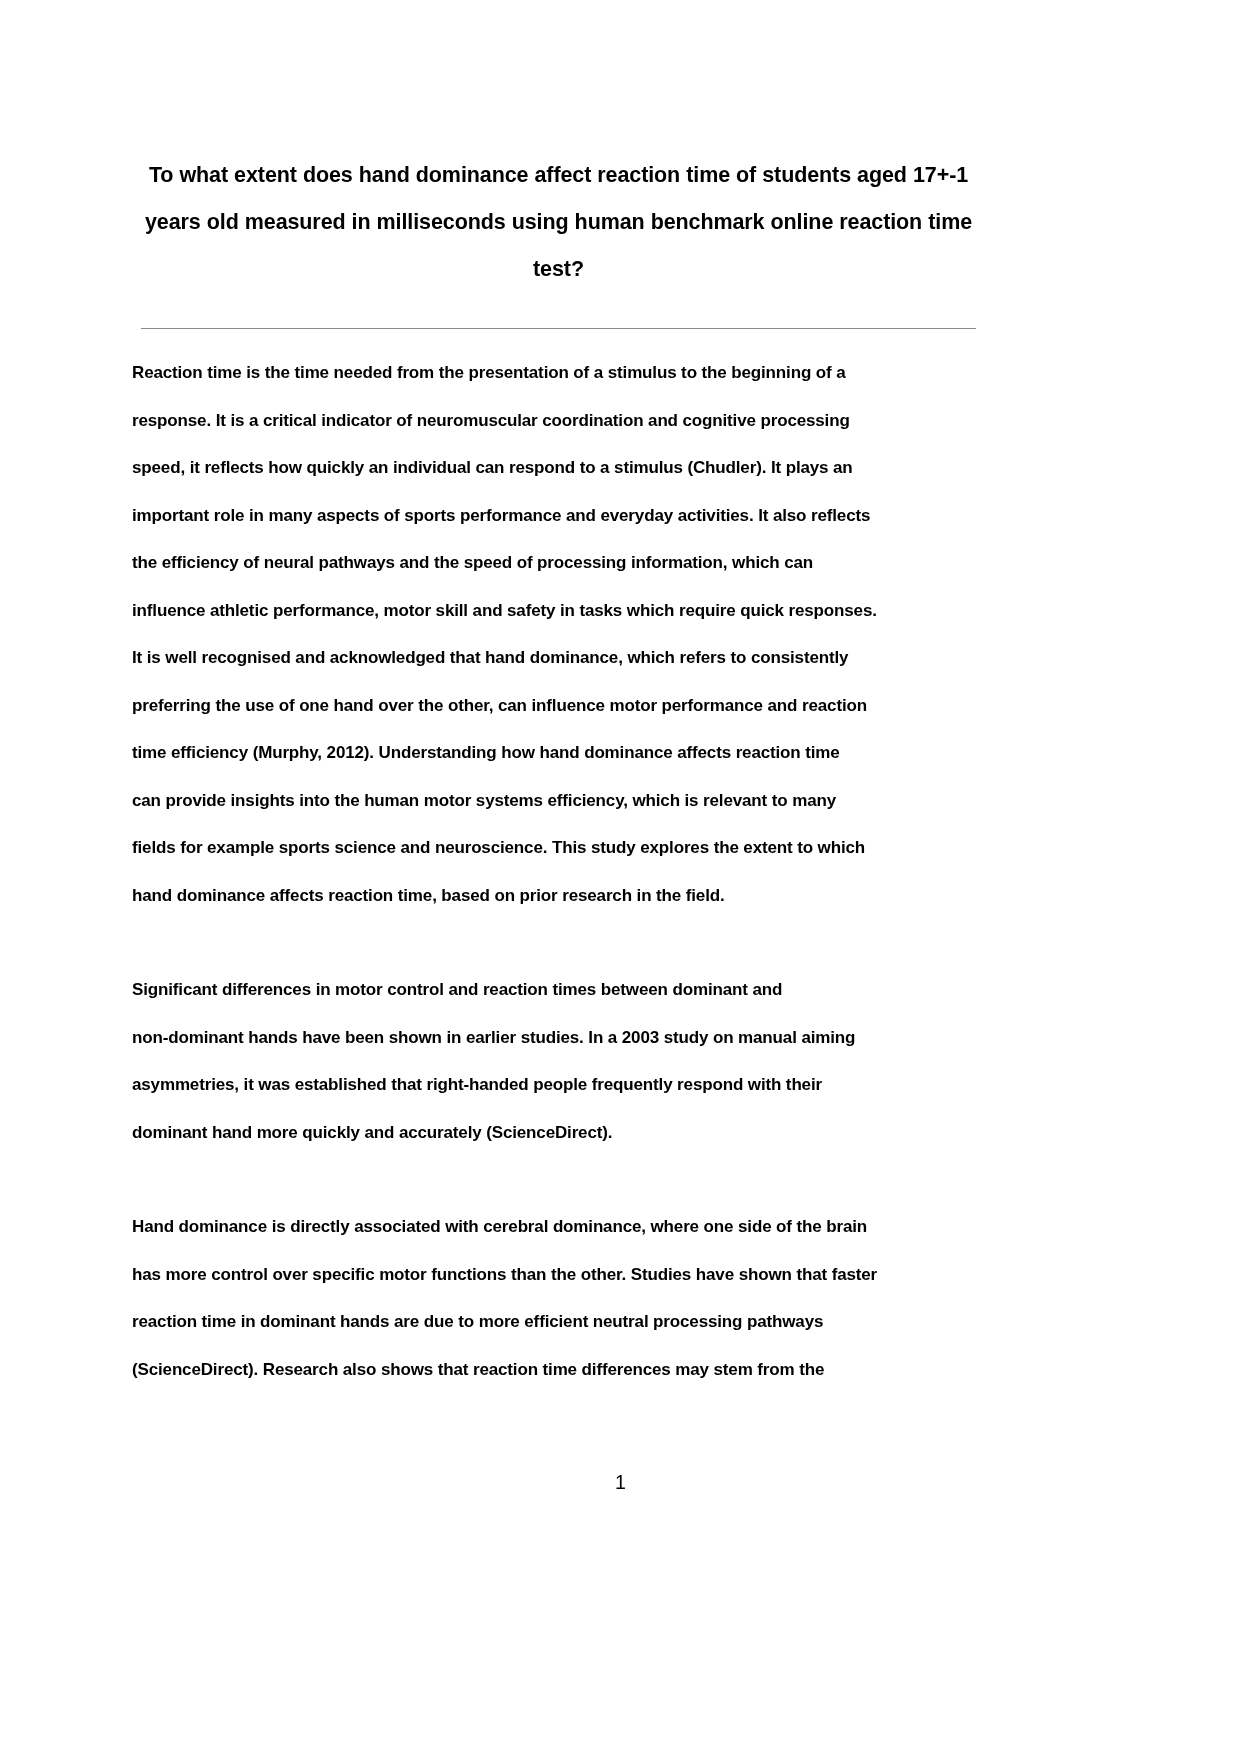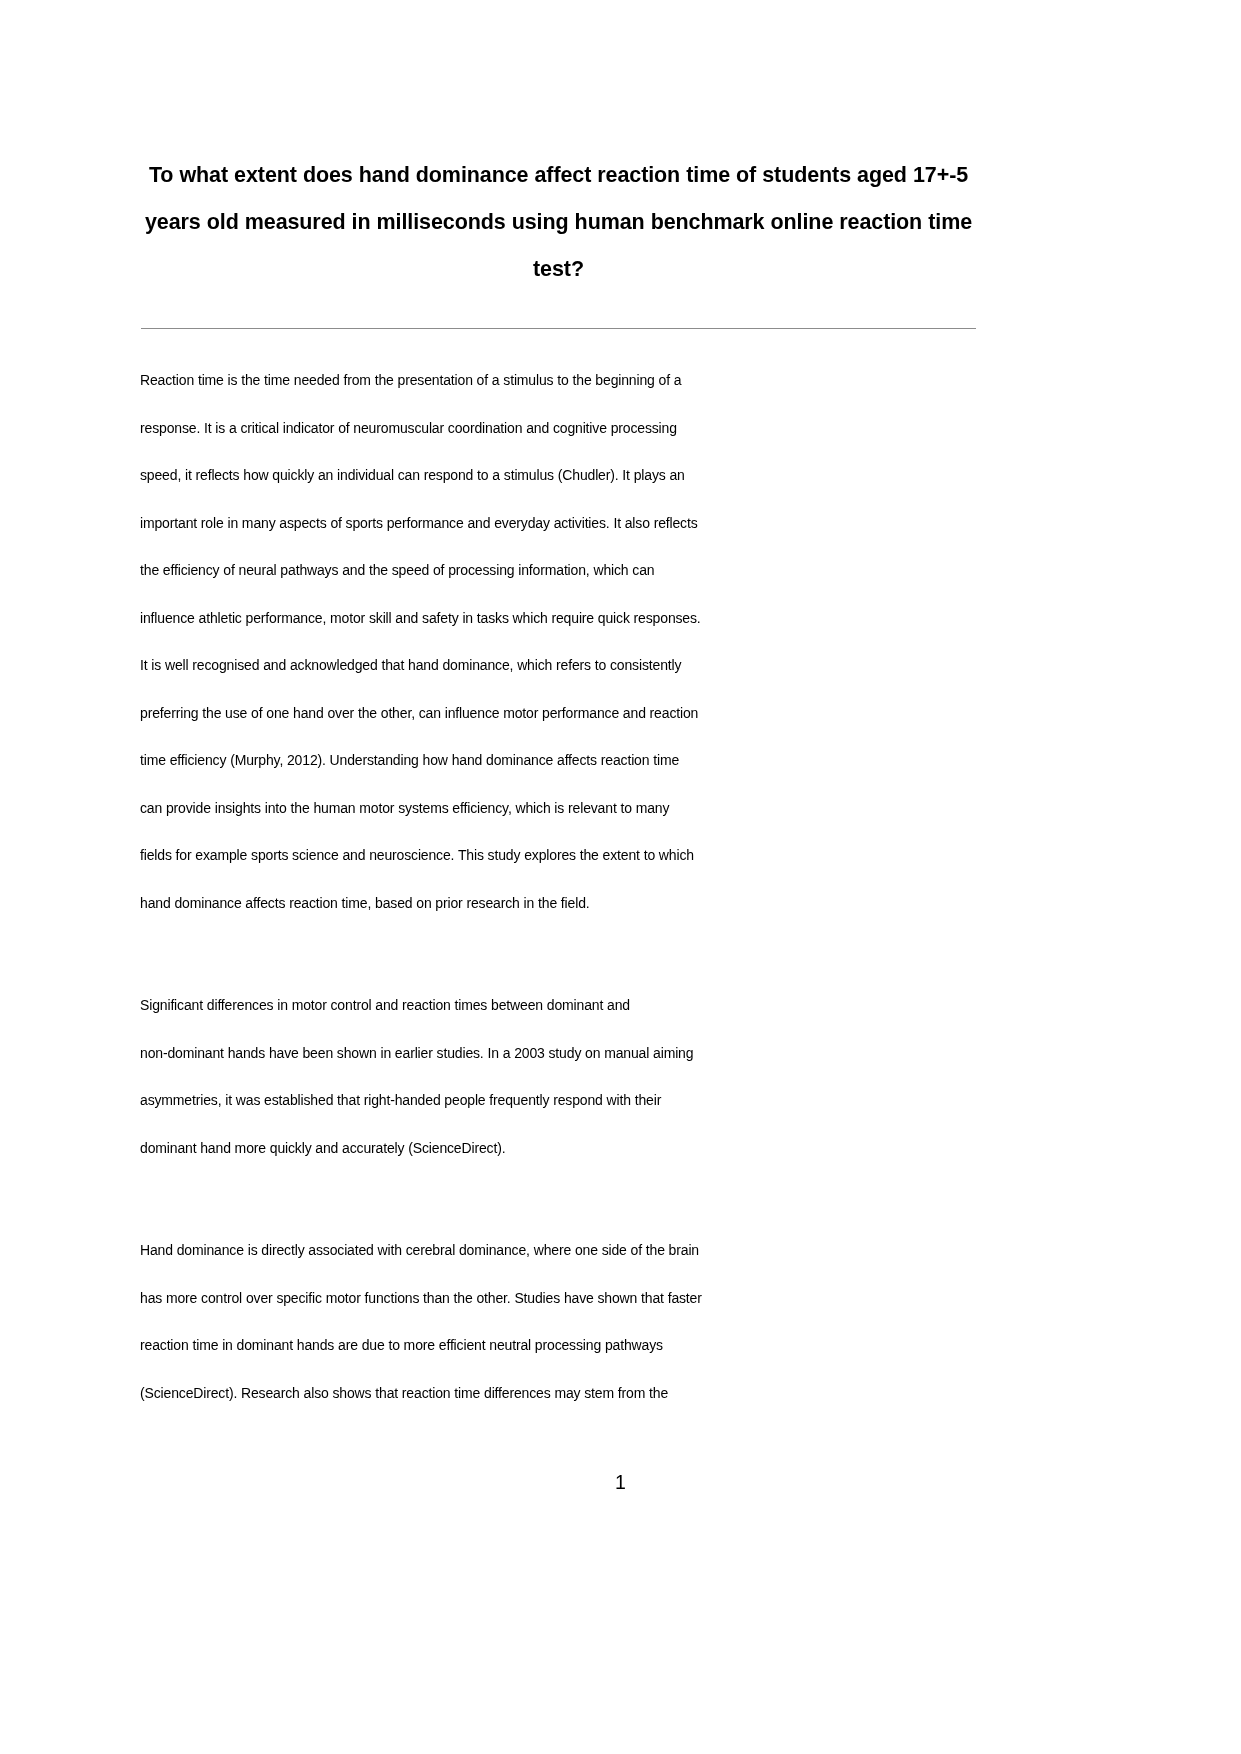--- a/index.html
+++ b/index.html
@@ -59,23 +59,23 @@
     padding-top: 26px;
     font-size: 20px;
     font-weight: bold;
     line-height: 30px;
     text-align: left;
     letter-spacing: -0.1px;
   }
 
   
   .body-par {
-    margin: 8px;
-    font-size: 14px;
-    font-weight: normal;
+    margin: 0;
+    font-size: 17px;
+    font-weight: bold;
     line-height: 47.5px;
     text-align: left;
     letter-spacing: -0.15px;
     word-spacing: 0.1px;
     white-space: pre-wrap;
   }
 
   .par-gap-first { padding-top: 20px; }
   .par-gap       { padding-top: 47px; }
 
@@ -89,21 +89,21 @@
     font-size: 19.5px;
     line-height: 24px;
   }
 </style>
 </head>
 <body>
 
 <div class="page">
   <div class="content">
 
-    <h1 class="doc-title">To what extent does hand dominance affect reaction time of students aged 17+-5 years old measured in milliseconds using human benchmark online reaction time test?</h1>
+    <h1 class="doc-title">To what extent does hand dominance affect reaction time of students aged 17+-1 years old measured in milliseconds using human benchmark online reaction time test?</h1>
 
     <hr class="title-rule">
 
 
     <p class="body-par par-gap-first">Reaction time is the time needed from the presentation of a stimulus to the beginning of a
 response. It is a critical indicator of neuromuscular coordination and cognitive processing
 speed, it reflects how quickly an individual can respond to a stimulus (Chudler). It plays an
 important role in many aspects of sports performance and everyday activities. It also reflects
 the efficiency of neural pathways and the speed of processing information, which can
 influence athletic performance, motor skill and safety in tasks which require quick responses.

